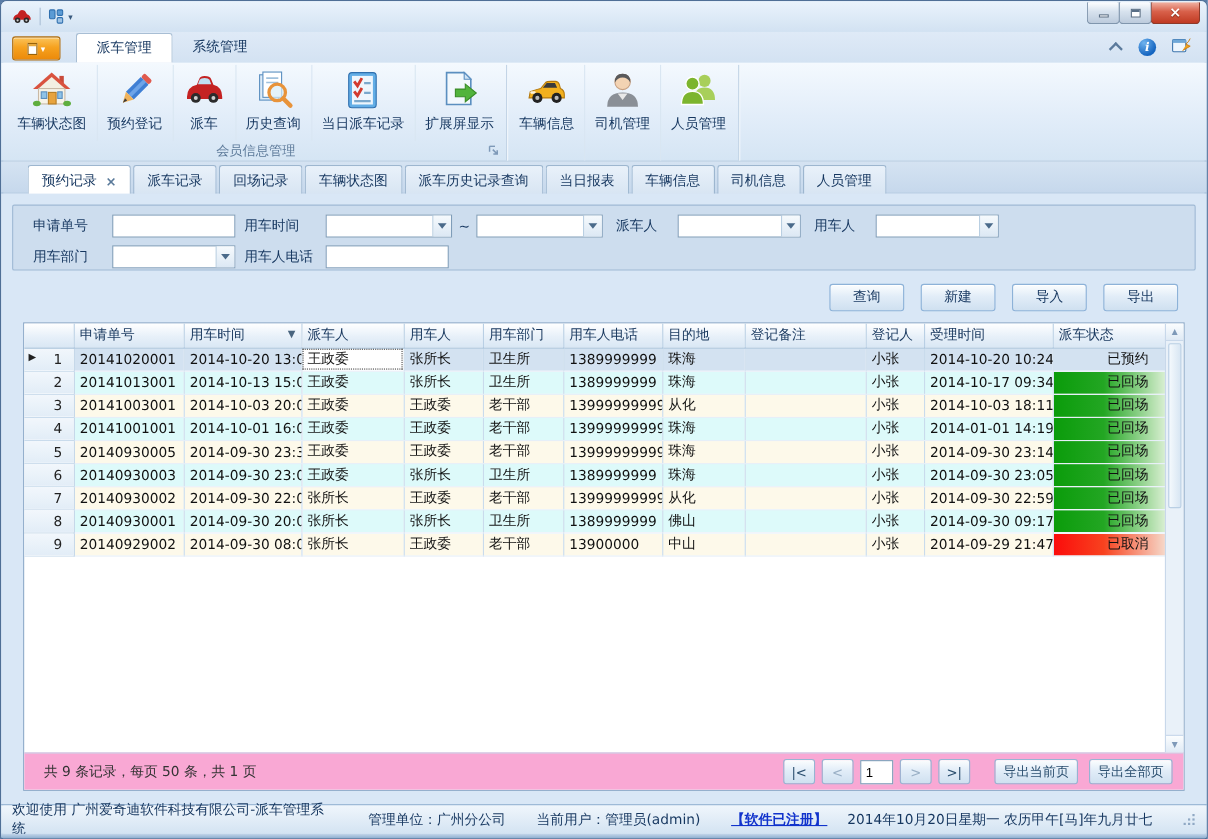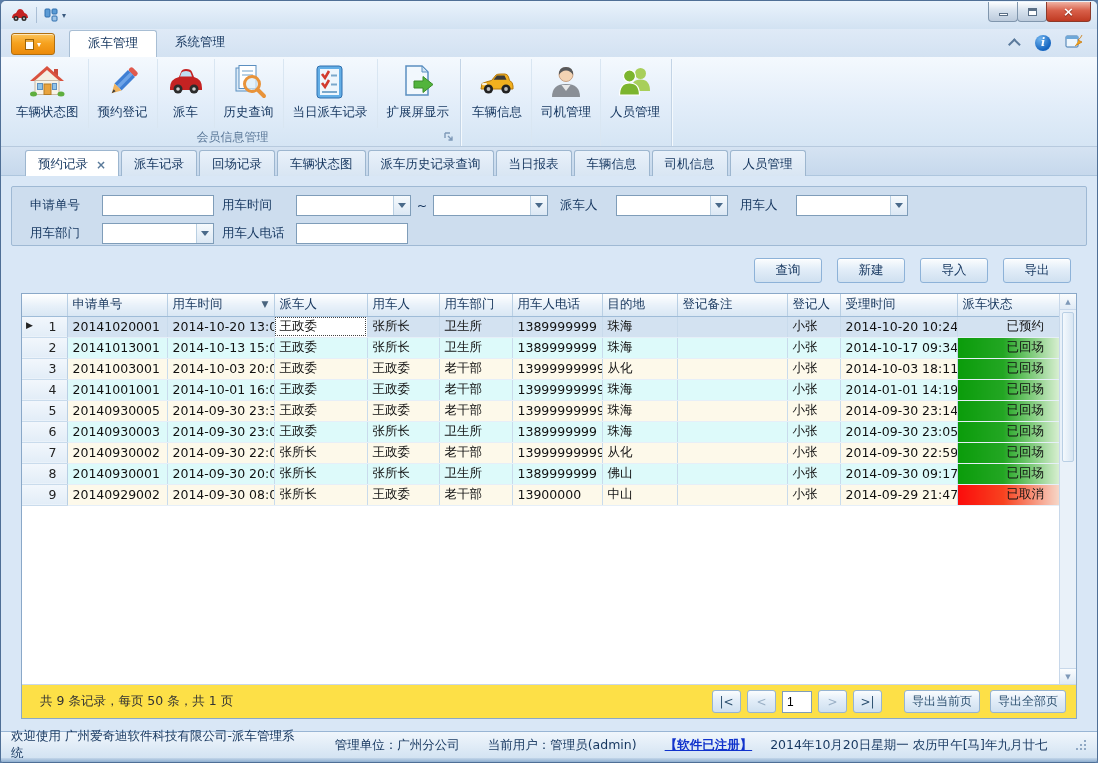--- a/index.html
+++ b/index.html
@@ -89,21 +89,21 @@
   .sort-arrow { float:right; font-size:9px; color:#4a657f; margin-top:3px; }
   td.status { text-align:right; padding-right:16px; }
   td.status-returned { background:linear-gradient(90deg,#0a9c0a 0%,#23a623 45%,#d9efd2 100%) !important; }
   td.status-cancelled { background:linear-gradient(90deg,#fb0b0b 0%,#f8421f 45%,#f6d8c9 100%) !important; }
 
   .vscroll { position:absolute; top:0; right:0; bottom:0; width:17px; background:#e9f1f9; border-left:1px solid #c8d8ea; display:flex; flex-direction:column; }
   .vs-btn { height:16px; display:flex; align-items:center; justify-content:center; background:linear-gradient(#fbfdfe,#dfeaf5); border-bottom:1px solid #c8d8ea; color:#7e99b8; font-size:7px; }
   .vs-btn.bottom { margin-top:auto; border-top:1px solid #c8d8ea; border-bottom:none; }
   .vs-thumb { margin:2px 2px; height:150px; background:linear-gradient(90deg,#f4f9fd,#d8e6f3); border:1px solid #b9cfe4; border-radius:2px; }
 
-  .grid-footer { height:34px; border-top:1px solid #c8d8ea; background:#fde047; display:flex; align-items:center; padding:0 10px 0 18px; }
+  .grid-footer { height:34px; border-top:1px solid #c8d8ea; background:#f9a8d4; display:flex; align-items:center; padding:0 10px 0 18px; }
   .summary { color:#333; }
   .pager { margin-left:auto; display:flex; align-items:center; gap:6px; }
   .pbtn { min-width:29px; height:23px; border:1px solid #96b4d2; border-radius:3px; background:linear-gradient(#fbfdfe,#e2edf8 45%,#cfe0f0); color:#2c5070; display:flex; align-items:center; justify-content:center; font-size:12px; padding:0 4px; }
   .pbtn.dim { color:#9ab0c6; }
   .page-input { width:30px; height:22px; border:1px solid #7f9db9; text-align:left; padding:0 4px; font-size:12px; }
   .export-group { display:flex; gap:10px; margin-left:16px; }
   .pbtn.wide { min-width:76px; }
 
   
   .statusbar { height:27px; background:linear-gradient(#f0f6fc,#d3e3f2); border-top:1px solid #98b5d4; display:flex; align-items:center; padding:0 10px; gap:0; }

